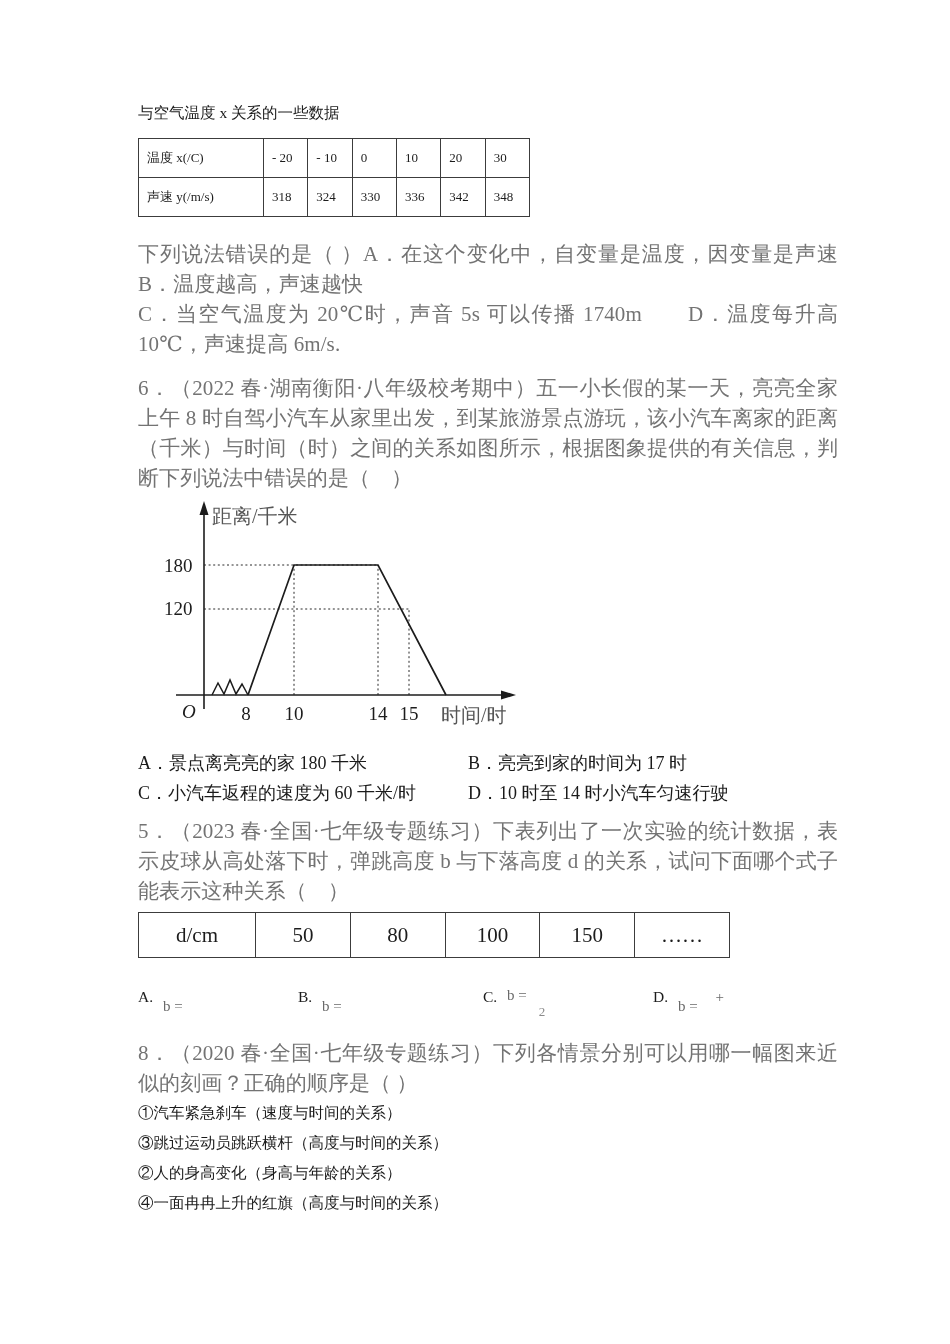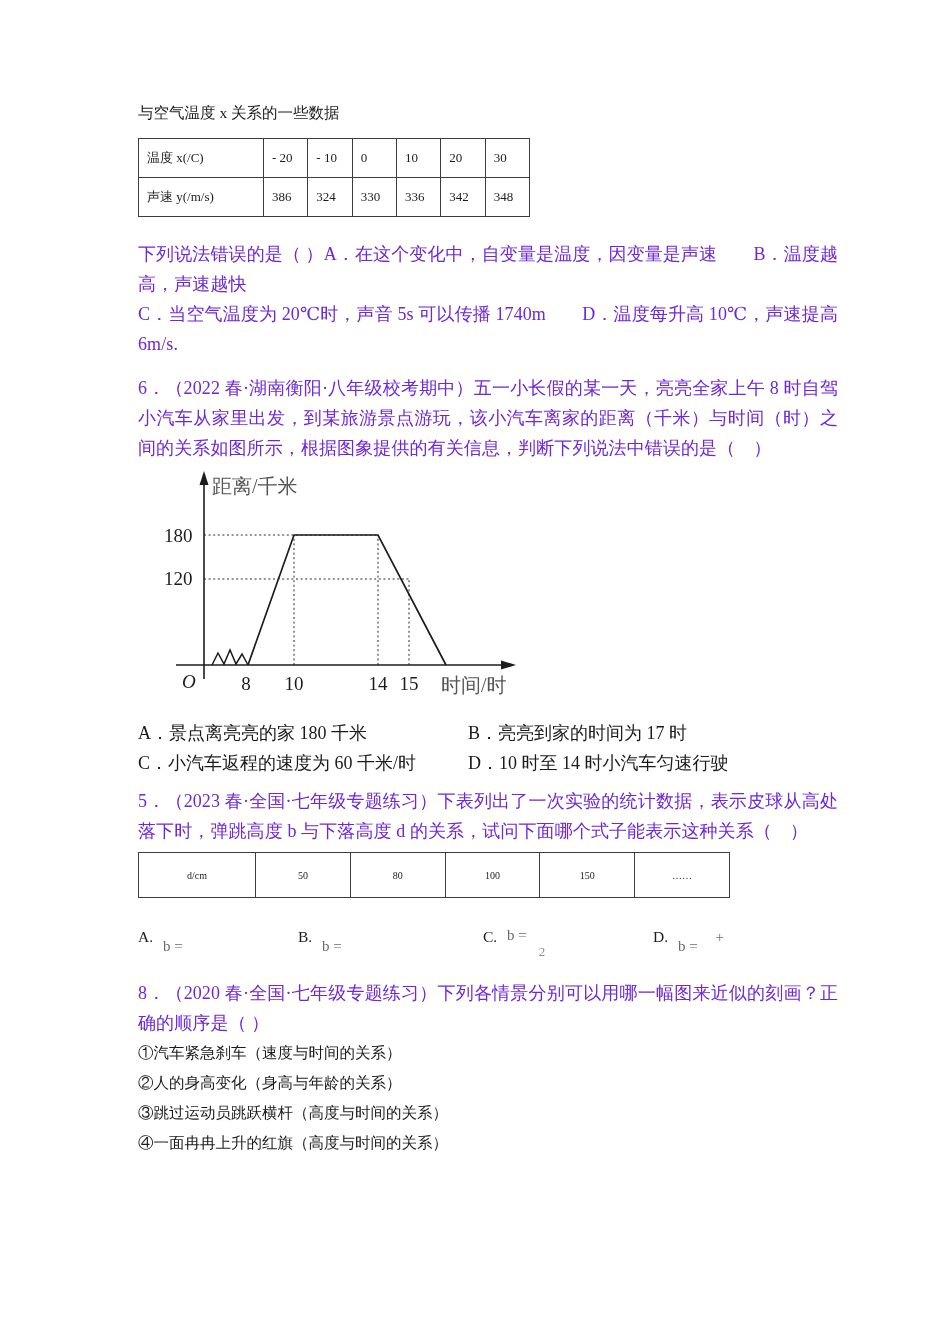--- a/index.html
+++ b/index.html
@@ -24,23 +24,23 @@
   }
   .content {
     position: absolute;
     left: 138px;
     top: 100px;
     width: 700px;
   }
 
   
   .para {
-    font-size: 18px;
+    font-size: 21px;
     line-height: 30px;
-    color: #6d28d9;
+    color: #737373;
     margin: 0;
     text-align: justify;
     letter-spacing: 0.1px;
   }
   .lead-line {
     font-size: 15.5px;
     line-height: 26px;
     margin: 0 0 12px 0;
   }
 
@@ -59,21 +59,21 @@
     vertical-align: middle;
     white-space: nowrap;
   }
   
   #table-sound { width: 392px; }
   #table-sound td.hdr { width: 108px; text-align: left; }
   #table-sound td.val { text-align: left; }
 
   
   #table-bounce { width: 592px; margin-top: 6px; }
-  #table-bounce td { text-align: center; height: 44px; font-size: 10px; }
+  #table-bounce td { text-align: center; height: 44px; font-size: 21px; }
   #table-bounce td.hdr { width: 100px; }
 
   
   .q-block { margin-top: 14px; }
   .options-row {
     display: flex;
     font-size: 18px;
     line-height: 30px;
   }
   .options-row .opt-a { width: 330px; }
@@ -161,21 +161,21 @@
           <td class="hdr">温度 x(/C)</td>
           <td class="val">- 20</td>
           <td class="val">- 10</td>
           <td class="val">0</td>
           <td class="val">10</td>
           <td class="val">20</td>
           <td class="val">30</td>
         </tr>
         <tr>
           <td class="hdr">声速 y(/m/s)</td>
-          <td class="val">386</td>
+          <td class="val">318</td>
           <td class="val">324</td>
           <td class="val">330</td>
           <td class="val">336</td>
           <td class="val">342</td>
           <td class="val">348</td>
         </tr>
       </tbody>
     </table>
 
     <div class="q-block" style="margin-top:22px;">
@@ -265,19 +265,19 @@
           <span class="lbl">D.</span>
           <span class="expr">b =</span>
           <span class="frag">+</span>
         </span>
       </div>
     </div>
 
     <div class="q-block" style="margin-top:2px;">
       <p class="para">8．（2020 春·全国·七年级专题练习）下列各情景分别可以用哪一幅图来近似的刻画？正确的顺序是（ ）</p>
       <div class="num-item">①汽车紧急刹车（速度与时间的关系）</div>
+      <div class="num-item">③跳过运动员跳跃横杆（高度与时间的关系）</div>
       <div class="num-item">②人的身高变化（身高与年龄的关系）</div>
-      <div class="num-item">③跳过运动员跳跃横杆（高度与时间的关系）</div>
       <div class="num-item">④一面冉冉上升的红旗（高度与时间的关系）</div>
     </div>
 
   </div>
 </div>
 
 </body></html>

